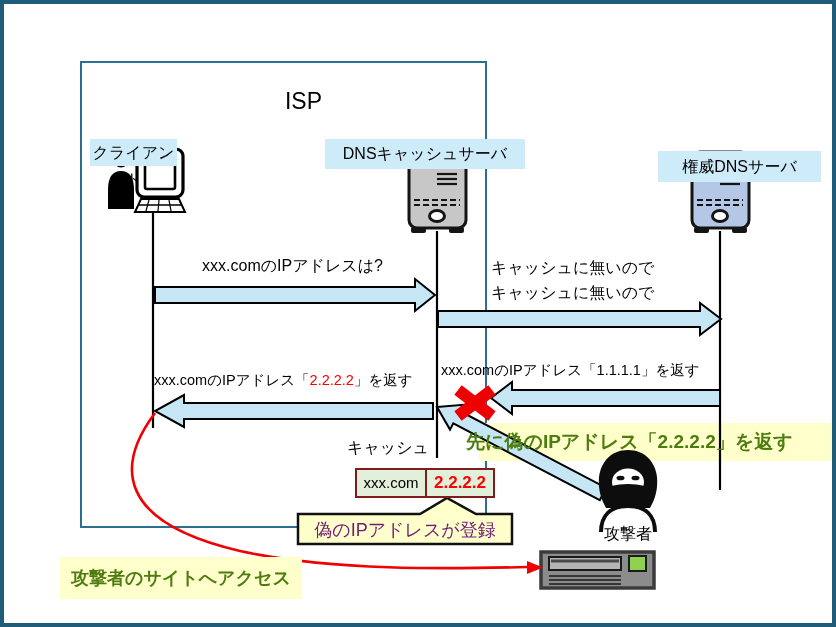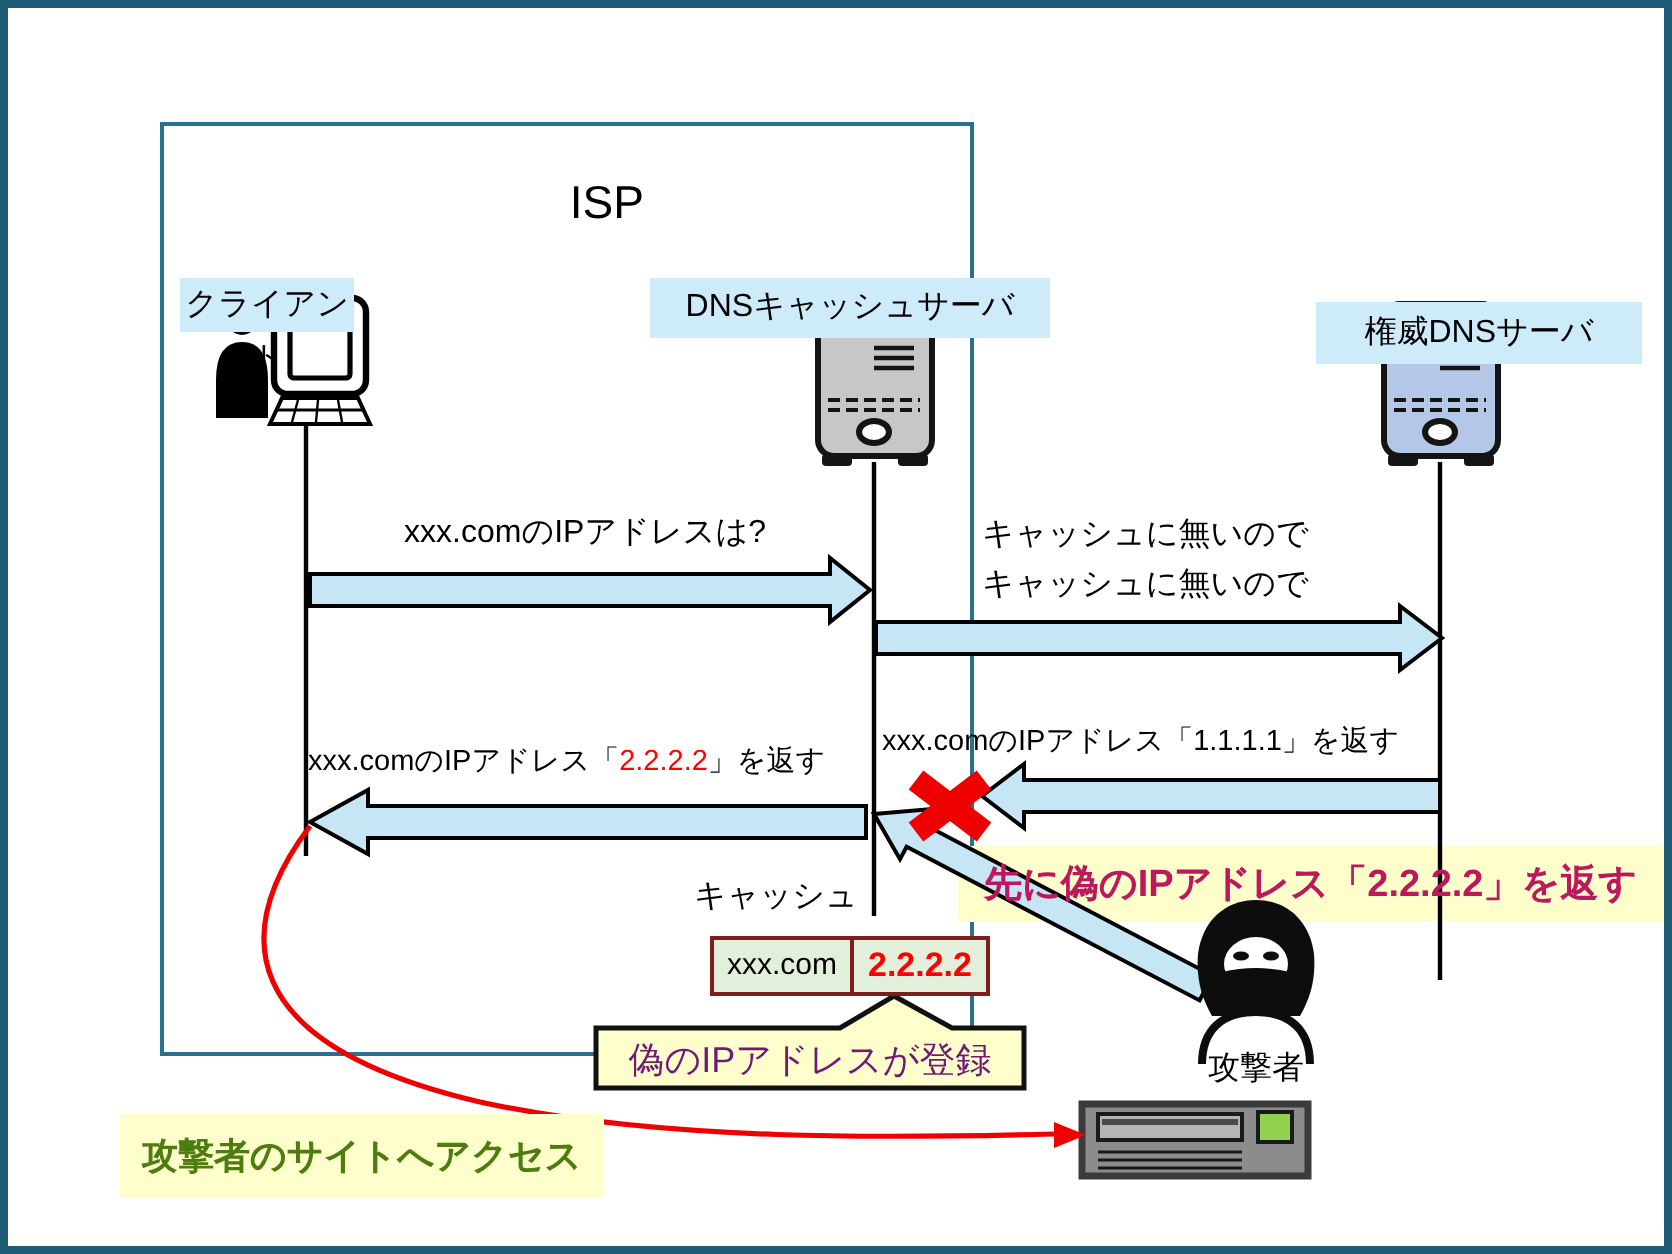--- a/index.html
+++ b/index.html
@@ -15,21 +15,21 @@
   .chip.cache{left:325px;top:112px;width:200px;height:30px;line-height:30px;}
   .chip.auth{left:658px;top:124px;width:163px;height:31px;line-height:31px;}
   svg.layer{position:absolute;left:0;top:0;z-index:2;pointer-events:none;}
   .msg{z-index:3;font-size:16px;white-space:nowrap;}
   .msg.query{left:150px;top:256px;width:285px;text-align:center;}
   .msg.forward{left:491px;top:255px;line-height:25px;}
   .msg.authreply{left:441px;top:361px;font-size:14.5px;}
   .msg.fakereply{left:154px;top:371px;font-size:14.5px;}
   .red{color:#FF0000;}
   .banner-bg{left:479px;top:423px;width:355px;height:38px;background:#FFFFCC;z-index:1;}
-  .banner-text{left:492px;top:429px;font-size:19px;font-weight:bold;color:#be185d;
+  .banner-text{left:466px;top:429px;font-size:19px;font-weight:bold;color:#4d7c0f;
                white-space:nowrap;z-index:4;}
   .cache-title{left:347px;top:438px;font-size:16px;z-index:3;}
   .cache-table{left:355px;top:468px;display:flex;z-index:3;}
   .cache-cell{background:#E2EFDA;border:2px solid #7f1d1d;height:26px;line-height:26px;
               text-align:center;box-sizing:content-box;}
   .cache-cell.domain{width:68px;font-size:15px;}
   .cache-cell.ip{width:66px;font-size:17px;font-weight:bold;color:#FF0000;border-left:none;}
   .callout-text{left:300px;top:518px;width:210px;text-align:center;font-size:18px;
                 font-weight:normal;color:#701a75;z-index:3;}
   .attacker-label{left:593px;top:524px;width:70px;text-align:center;font-size:16px;z-index:3;}

